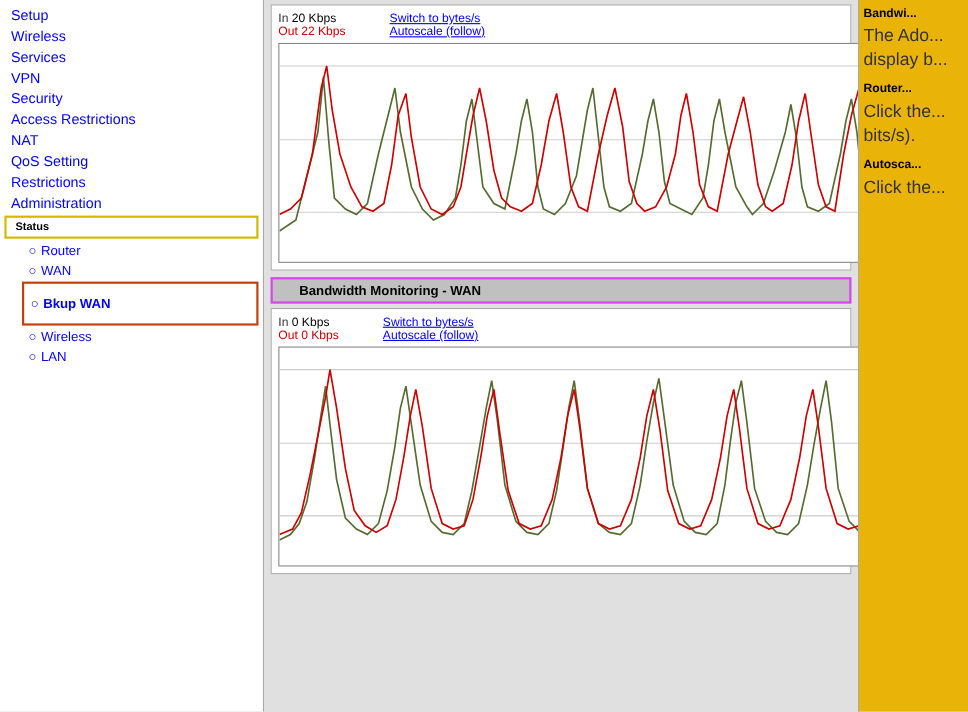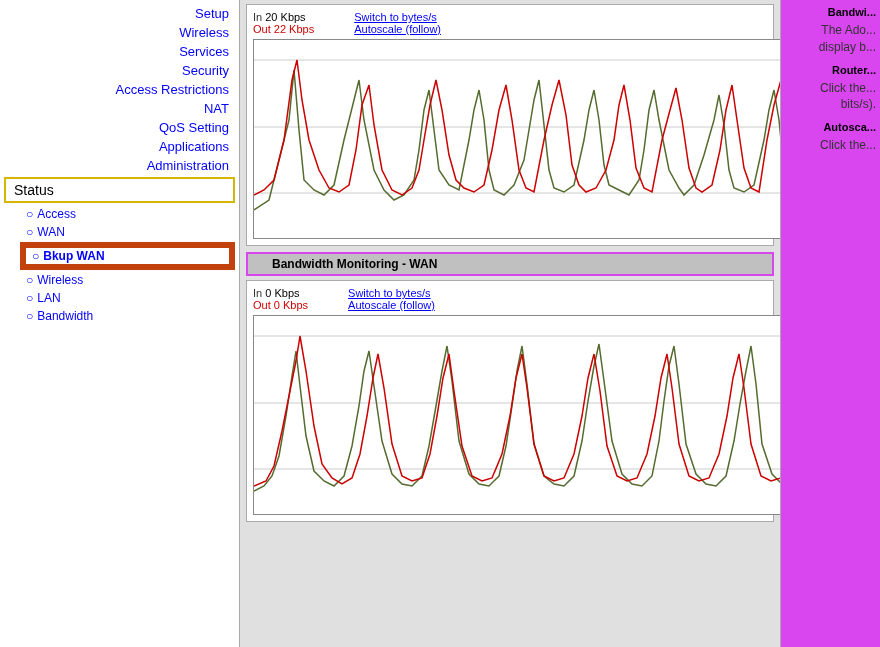--- a/index.html
+++ b/index.html
@@ -15,49 +15,48 @@
       overflow-y: auto;
       height: 100%;
     }
     .nav-item {
       display: block;
       padding: 2px 10px;
       color: #00f;
       text-decoration: none;
       cursor: pointer;
       font-size: 13px;
-      text-align: right;
     }
     .nav-item.top-level {
       font-weight: normal;
       color: #00f;
     }
     .nav-section-header {
       padding: 3px 8px;
-      font-size: 14px;
-      font-weight: normal;
+      font-size: 10px;
+      font-weight: bold;
       color: #000;
       background: #fff;
       border: 2px solid #d4b800;
       margin: 2px 4px;
     }
     .nav-sub {
       padding: 2px 10px 2px 26px;
       color: #00f;
       display: block;
       cursor: pointer;
       font-size: 12px;
       text-decoration: none;
     }
     .nav-sub.active {
       font-weight: bold;
-      border: 6px solid #c2410c;
+      border: 2px solid #c2410c;
       background: #fff;
       margin: 1px 4px 1px 20px;
-      padding: 1px 6px;
+      padding: 11px 6px;
     }
     .bullet { margin-right: 4px; }
 
     
     #main {
       flex: 1;
       background: #e0e0e0;
       overflow-y: auto;
       padding: 4px 6px;
     }
@@ -102,62 +101,61 @@
       padding: 3px 24px;
       font-size: 12px;
       font-weight: bold;
       margin-bottom: 4px;
     }
 
     
     #right-panel {
       width: 100px;
       min-width: 100px;
-      background: #d946ef;
+      background: #eab308;
       padding: 6px 4px;
       font-size: 11px;
       border-left: 1px solid #aaa;
       overflow-y: auto;
-      text-align: right;
     }
     .right-section-title {
       font-weight: bold;
       font-size: 11px;
       margin-bottom: 4px;
       color: #000;
     }
     .right-section-text {
-      font-size: 12px;
+      font-size: 16px;
       color: #333;
       margin-bottom: 8px;
       line-height: 1.4;
     }
   </style>
 </head>
 <body>
 
 <div id="sidebar">
   <a class="nav-item top-level">Setup</a>
   <a class="nav-item top-level">Wireless</a>
   <a class="nav-item top-level">Services</a>
+  <a class="nav-item top-level">VPN</a>
   <a class="nav-item top-level">Security</a>
   <a class="nav-item top-level">Access Restrictions</a>
   <a class="nav-item top-level">NAT</a>
   <a class="nav-item top-level">QoS Setting</a>
-  <a class="nav-item top-level">Applications</a>
+  <a class="nav-item top-level">Restrictions</a>
   <a class="nav-item top-level">Administration</a>
 
   <div class="nav-section-header">Status</div>
 
-  <a class="nav-sub"><span class="bullet">○</span><span>Access</span></a>
+  <a class="nav-sub"><span class="bullet">○</span><span>Router</span></a>
   <a class="nav-sub"><span class="bullet">○</span><span>WAN</span></a>
   <a class="nav-sub active"><span class="bullet">○</span><span>Bkup WAN</span></a>
   <a class="nav-sub"><span class="bullet">○</span><span>Wireless</span></a>
   <a class="nav-sub"><span class="bullet">○</span><span>LAN</span></a>
-  <a class="nav-sub"><span class="bullet">○</span><span>Bandwidth</span></a>
 </div>
 
 <div id="main">
 
   <div class="chart-container">
     <div class="chart-header">
       <div>
         <span class="chart-in">In</span>
         <span>20 Kbps</span><br>
         <span class="chart-out">Out</span>

